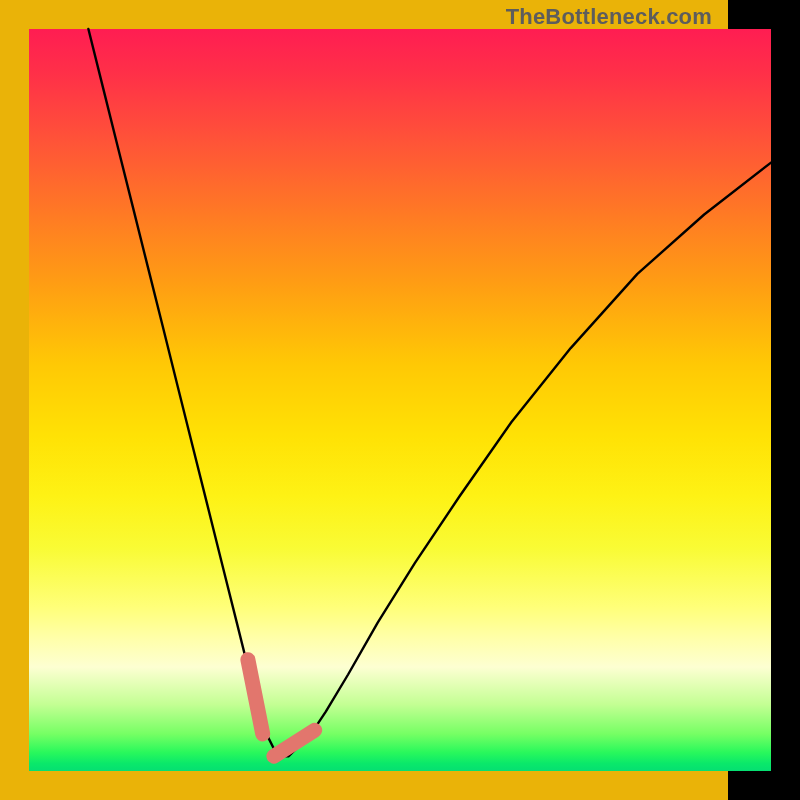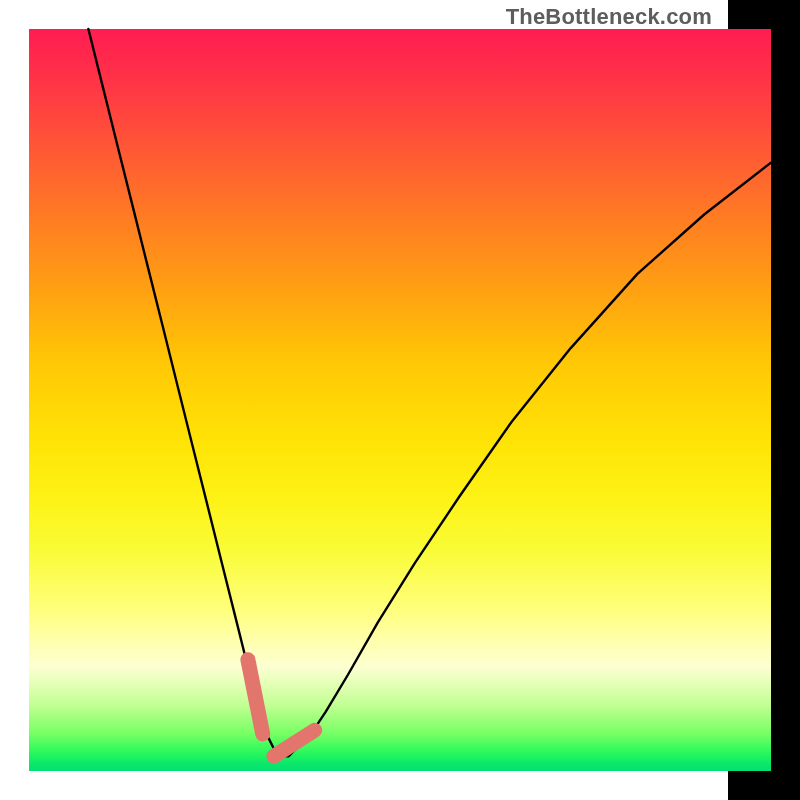--- a/index.html
+++ b/index.html
@@ -10,21 +10,21 @@
     background: #000;
     overflow: hidden;
     font-family: Arial, Helvetica, sans-serif;
   }
   .frame {
     position: absolute;
     left: 0;
     top: 0;
     width: 728px;
     height: 800px;
-    background: #ffffff;
+    background: #eab308;
   }
   .plot {
     position: absolute;
     left: 29px;
     top: 29px;
     width: 742px;
     height: 742px;
     
     background: linear-gradient(to bottom,
       #ff1d52 0%,

